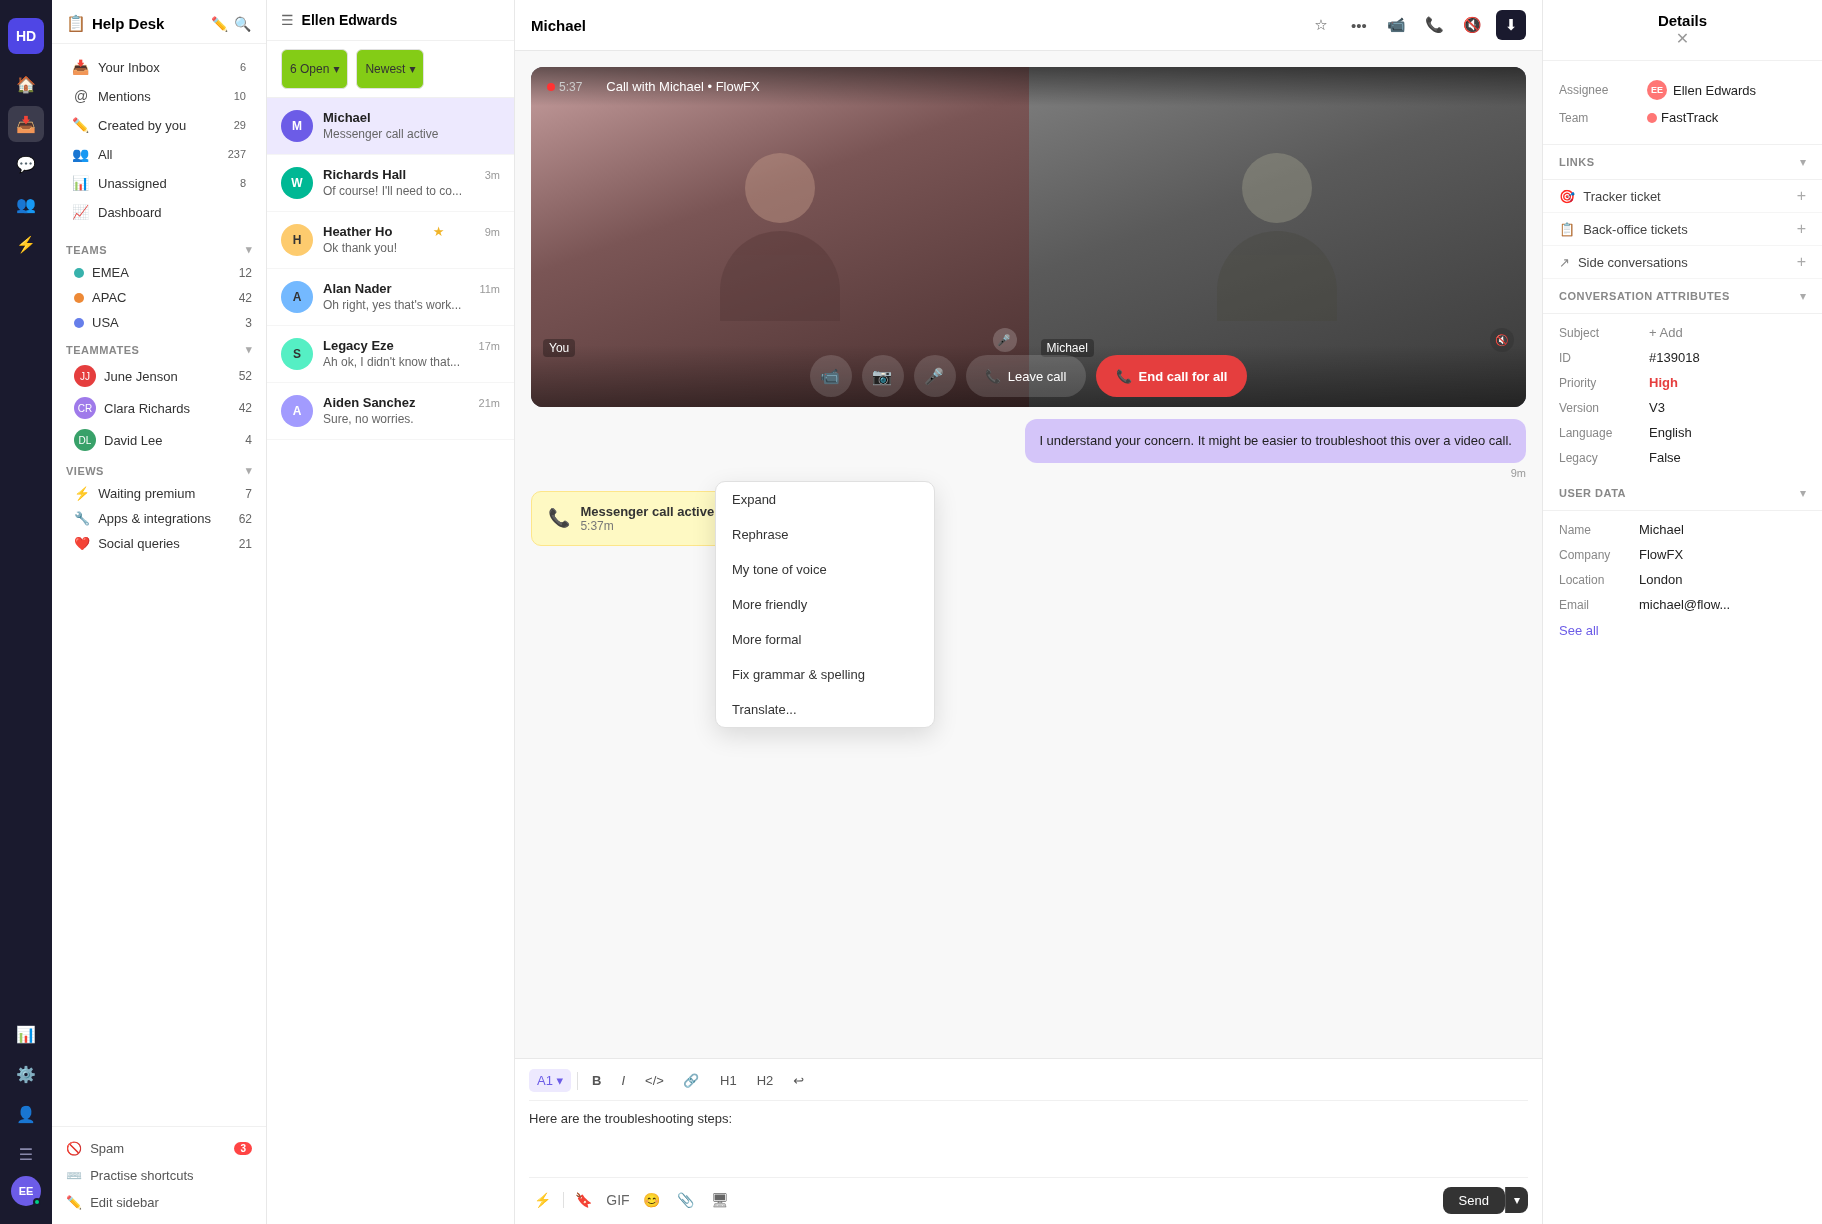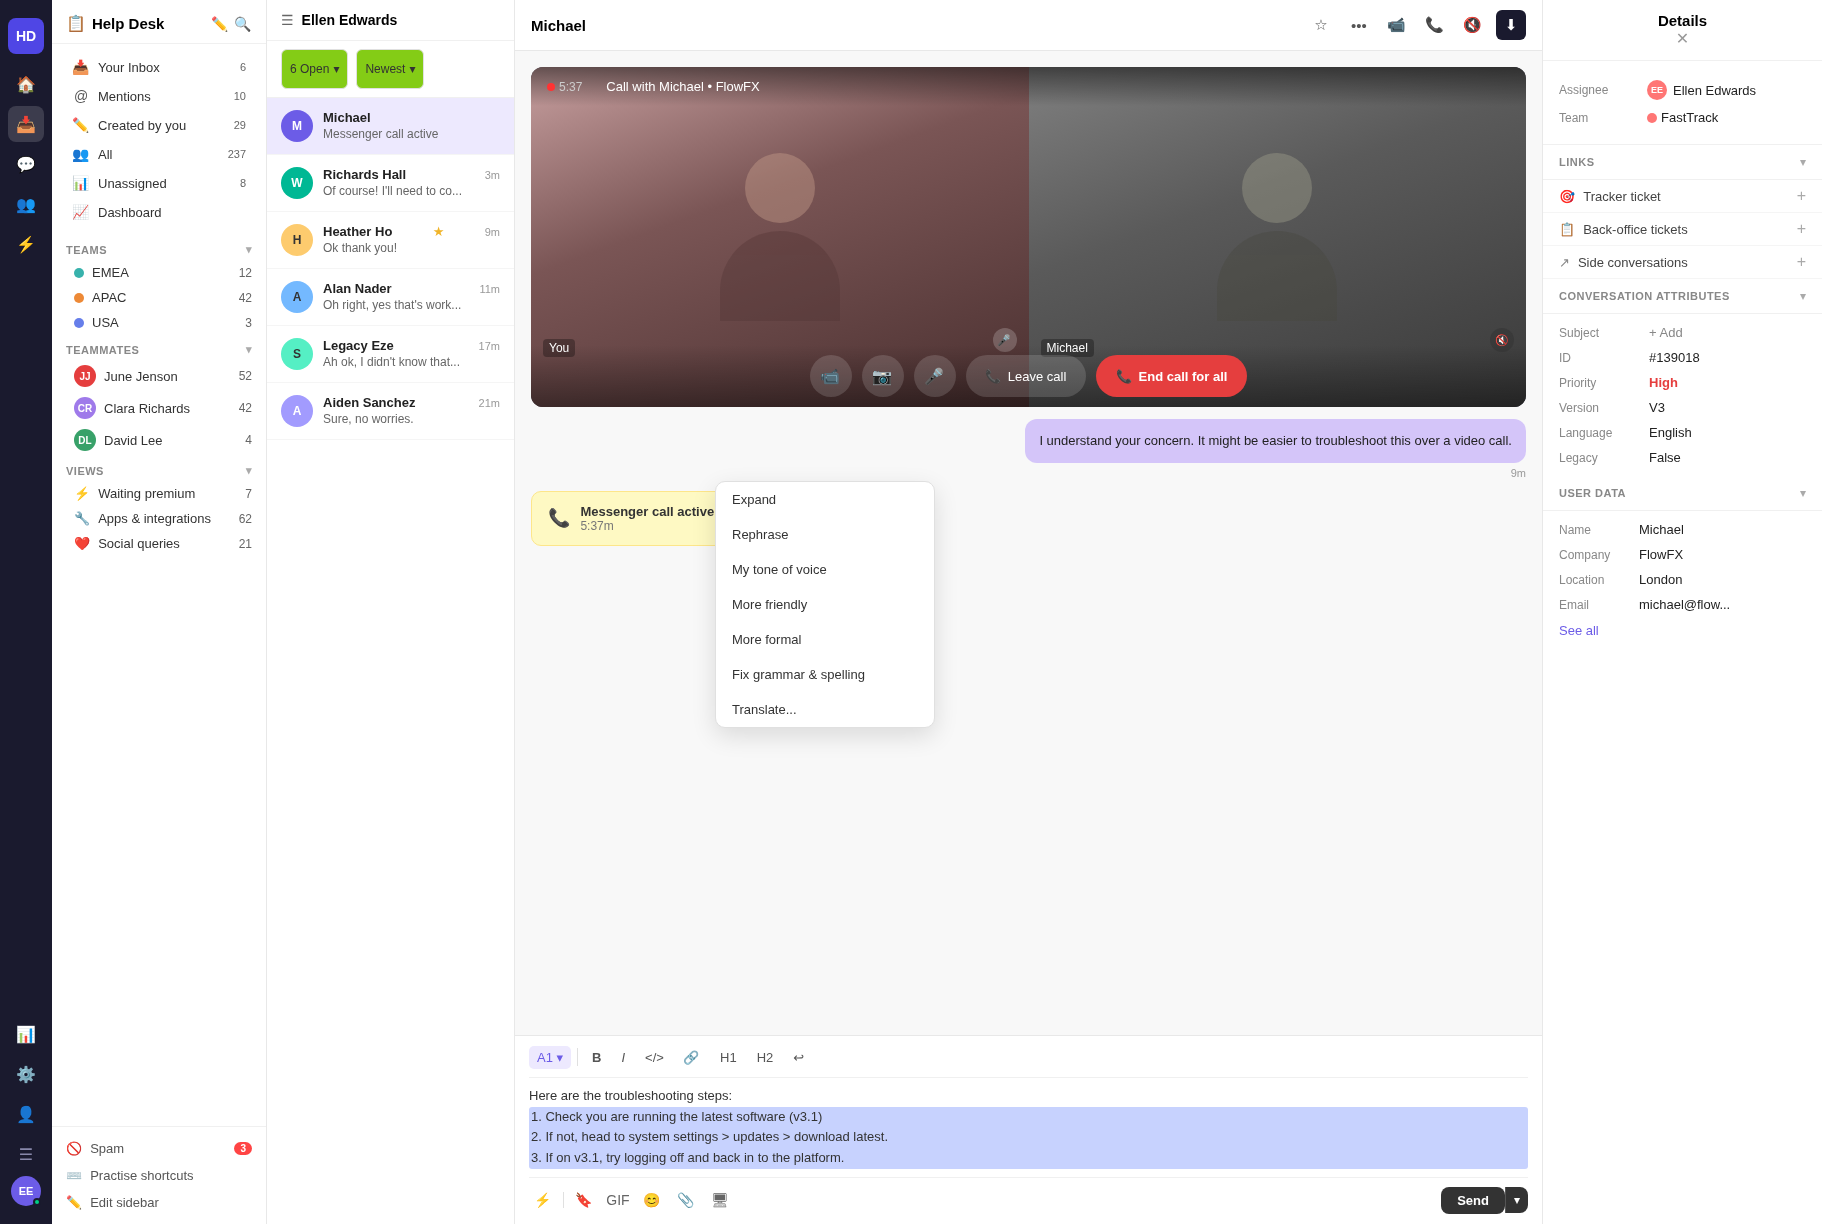--- a/index.html
+++ b/index.html
@@ -109,21 +109,21 @@
     .teammate-item {
       display: flex; align-items: center;
       padding: 5px 14px 5px 22px;
       gap: 8px;
       cursor: pointer;
     }
     .tm-avatar {
       width: 22px; height: 22px;
       border-radius: 50%;
       display: flex; align-items: center; justify-content: center;
-      font-size: 10px; font-weight: bold; color: white;
+      font-size: 10px; font-weight: normal; color: white;
       flex-shrink: 0;
     }
     .tm-label { flex: 1; font-size: 13px; color: #333; }
     .tm-count { font-size: 12px; color: #666; }
     .view-item {
       display: flex; align-items: center;
       padding: 5px 14px 5px 22px;
       gap: 8px;
       cursor: pointer;
     }
@@ -425,21 +425,21 @@
     }
     .compose-divider-v { width: 1px; height: 16px; background: #e0e0e0; }
     .send-btn {
       margin-left: auto;
       background: #333;
       color: white;
       border: none;
       border-radius: 8px;
       padding: 6px 16px;
       font-size: 13px;
-      font-weight: 700;
+      font-weight: 400;
       cursor: pointer;
       display: flex; align-items: center; gap: 4px;
     }
 
     
     .details-panel {
       width: 280px;
       background: #fff;
       border-left: 1px solid #e8e8e8;
       display: flex;
@@ -860,25 +860,20 @@
           <em>I</em>
         </button>
       <button class="compose-btn">&lt;/&gt;</button>
       <button class="compose-btn">🔗</button>
       <button class="compose-btn">H1</button>
       <button class="compose-btn">H2</button>
       <button class="compose-btn">↩</button>
     </div>
     <div class="compose-text" contenteditable="true" style="">
       <div>Here are the troubleshooting steps:</div>
-      <div style="background:#c7d2fe; border-radius:3px; padding:0 2px;">
-        <div>1. Check you are running the latest software (v3.1)</div>
-        <div>2. If not, head to system settings &gt; updates &gt; download latest.</div>
-        <div>3. If on v3.1, try logging off and back in to the platform.</div>
-      </div>
     </div>
     <div class="compose-footer">
       <div class="compose-icon-btn">⚡</div>
       <div class="compose-divider-v"></div>
       <div class="compose-icon-btn">🔖</div>
       <div class="compose-icon-btn">GIF</div>
       <div class="compose-icon-btn">😊</div>
       <div class="compose-icon-btn">📎</div>
       <div class="compose-icon-btn">🖥</div>
       <div style="display:flex; align-items:center; gap:0; margin-left:auto;">

